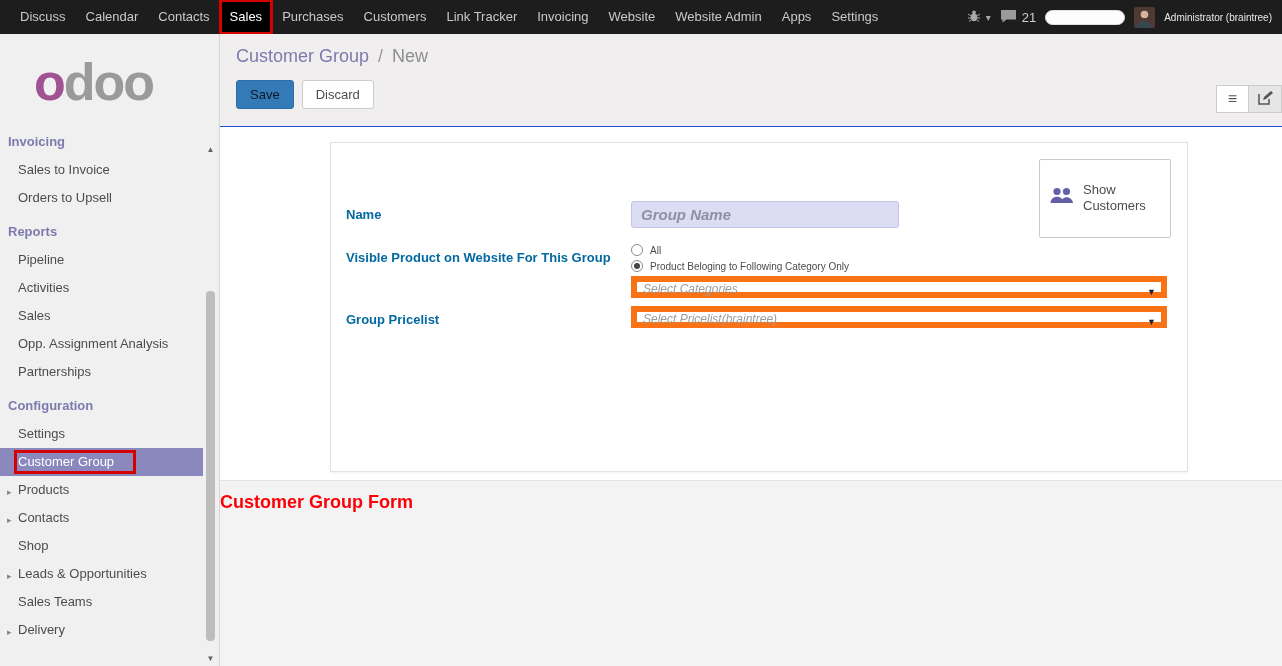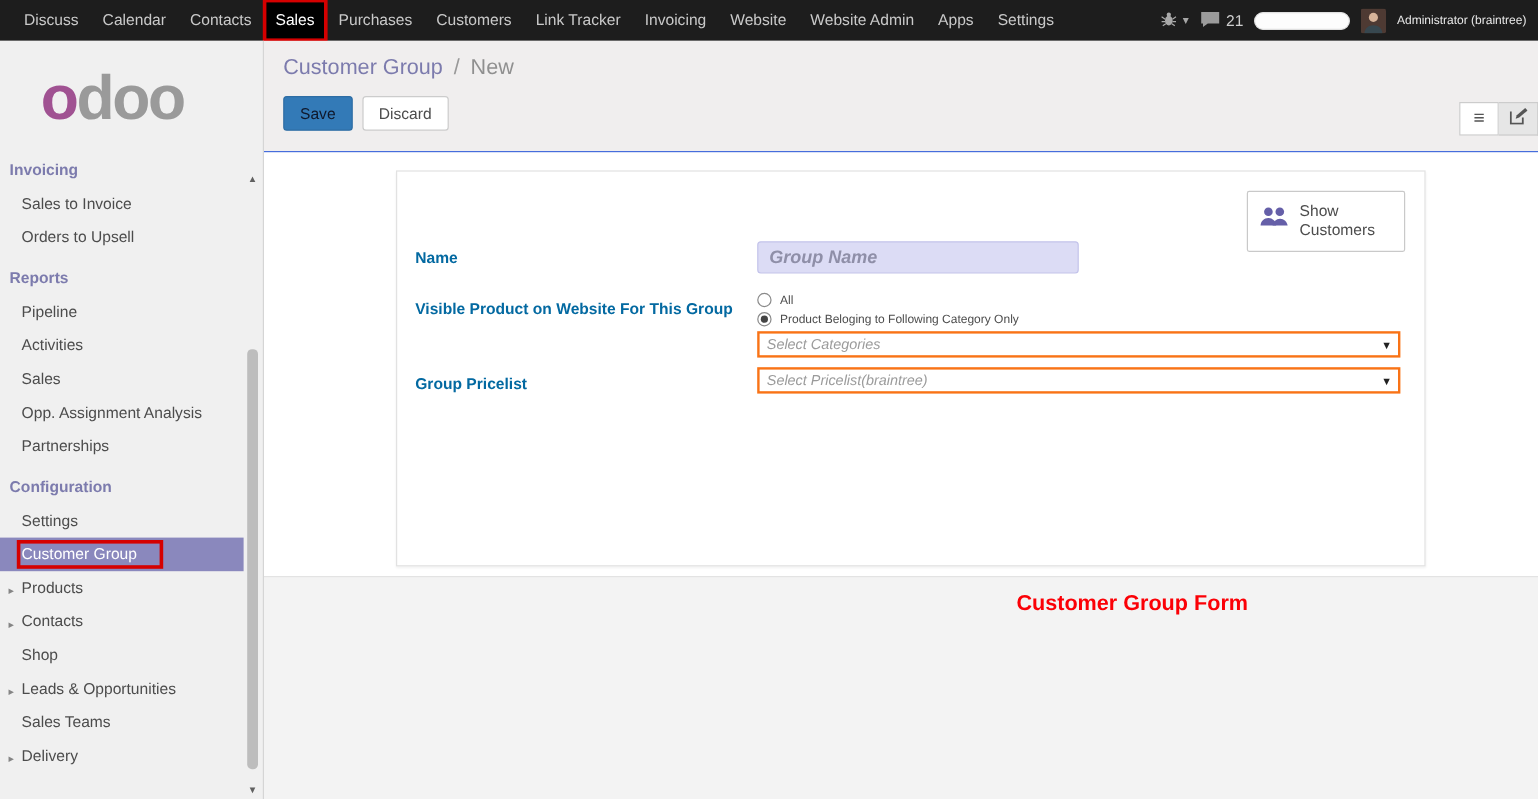--- a/index.html
+++ b/index.html
@@ -52,39 +52,39 @@
   .btn-primary { background:#337ab7; border:1px solid #2e6da4; color:#0f172a; }
   .btn-default { background:#fff; border:1px solid #ccc; color:#4c4c4c; }
   .view-switch { position:absolute; right:0; bottom:13px; display:flex; }
   .vs-btn { width:33px; height:28px; border:1px solid #ccc; background:#fff; display:flex; align-items:center; justify-content:center; cursor:pointer; color:#555; font-size:16px; }
   .vs-btn + .vs-btn { border-left:none; }
   .vs-btn.active { background:#e6e6e6; }
 
   
   .content { height:353px; background:#fff; position:relative; }
   .sheet { margin:15px 0 0 110px; width:858px; height:330px; background:#fff; border:1px solid #e2e2e2; box-shadow:0 1px 2px rgba(0,0,0,0.06); position:relative; }
-  .show-customers { position:absolute; top:16px; right:16px; width:132px; display:flex; align-items:center; gap:8px; background:#fff; border:1px solid #c9c9c9; border-radius:2px; padding:8px 8px; cursor:pointer; }
+  .show-customers { position:absolute; top:16px; right:16px; width:132px; display:flex; align-items:center; gap:8px; background:#fff; border:1px solid #c9c9c9; border-radius:2px; padding:22px 8px; cursor:pointer; }
   .show-customers .txt { font-size:13px; color:#4c4c4c; line-height:1.25; }
   .sheet-body { padding:58px 20px 0 15px; }
   .frow { display:flex; align-items:flex-start; }
   .flabel { width:285px; flex-shrink:0; font-weight:bold; color:#0369a1; font-size:13px; padding-top:6px; }
   .fvalue { flex:1; min-width:0; }
   .name-input { width:268px; height:27px; background:#dcdcf5; border:1px solid #c3c3ea; border-radius:3px; padding:0 9px; font-size:15px; color:#333; font-family:"Liberation Sans", sans-serif; }
   .name-input::placeholder { color:#8f8fa8; font-style:italic; font-weight:bold; }
   .row-gap { height:16px; }
   .radio-line { display:flex; align-items:center; margin-bottom:4px; font-size:10px; color:#4c4c4c; }
   .radio { width:12px; height:12px; border:1px solid #8a8a8a; border-radius:50%; background:#fff; display:inline-block; margin-right:7px; position:relative; flex-shrink:0; }
   .radio.checked::after { content:""; position:absolute; left:2px; top:2px; width:6px; height:6px; border-radius:50%; background:#444; }
-  .fake-select { position:relative; height:22px; border:2px solid #f97316; background:#fff; display:flex; align-items:center; padding:0 18px 0 6px; font-size:12px; color:#9b9b9b; font-style:italic; cursor:pointer; margin-top:4px; }
+  .fake-select { position:relative; height:22px; border:6px solid #f97316; background:#fff; display:flex; padding:0 18px 0 6px; font-size:12px; color:#9b9b9b; font-style:italic; cursor:pointer; margin-top:4px; }
   .fake-select .caret { position:absolute; right:5px; top:5px; font-size:9px; color:#222; font-style:normal; }
   .pricelist-row { margin-top:8px; }
 
   
   .below { flex:1; background:#f3f3f3; border-top:1px solid #e3e3e3; }
-  .caption { width:820px; text-align:right; padding-top:11px; font-size:18px; font-weight:bold; color:#fb0006; }
+  .caption { width:820px; text-align:left; padding-top:11px; font-size:18px; font-weight:bold; color:#fb0006; }
 </style>
 </head>
 <body>
 
 <div class="navbar">
   <div class="nav-items">
     <div class="nav-item">Discuss</div>
     <div class="nav-item">Calendar</div>
     <div class="nav-item">Contacts</div>
     <div class="nav-item active">Sales</div>

